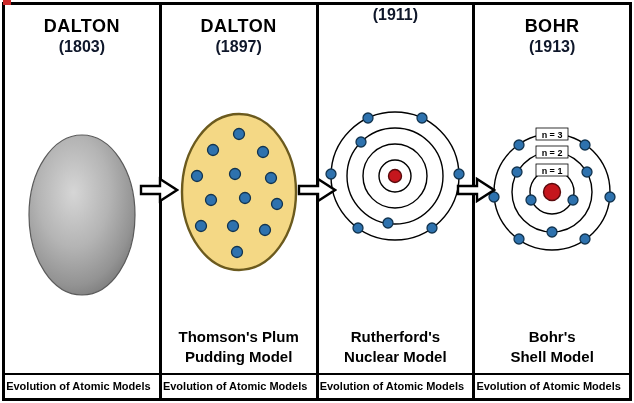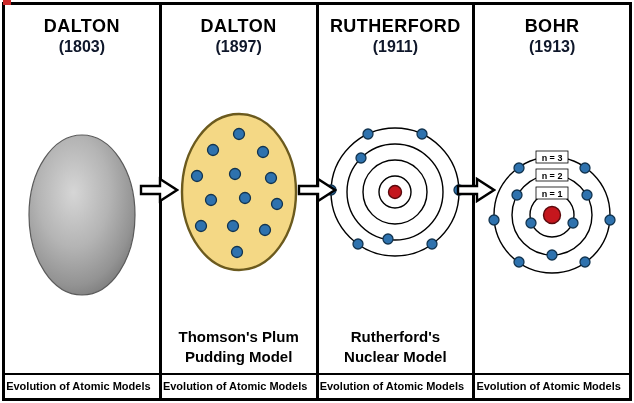--- a/index.html
+++ b/index.html
@@ -141,21 +141,20 @@
             <circle cx="-2" cy="60" r="5.5"></circle>
           </g>
         </svg>
       </div>
       <div class="caption">Thomson's Plum
 Pudding Model</div>
       <div class="panel-footer">Evolution of Atomic Models</div>
     </div>
 
     <div class="panel">
-      <div class="panel-title">RUTHERFORD</div>
       <div class="panel-year">(1911)</div>
       <div class="figure">
         <svg width="150" height="200" viewBox="-75 -100 150 200">
           <g fill="none" stroke="#000000" stroke-width="1.4">
             <circle cx="0" cy="0" r="16"></circle>
             <circle cx="0" cy="0" r="32"></circle>
             <circle cx="0" cy="0" r="48"></circle>
             <circle cx="0" cy="0" r="64"></circle>
           </g>
           <circle cx="0" cy="0" r="6.5" fill="#c5161d" stroke="#5a0a0d" stroke-width="1.4"></circle>
@@ -203,20 +202,22 @@
           <g>
             <rect x="-16" y="-64" width="32" height="12" fill="#ffffff" stroke="#000000" stroke-width="0.8"></rect>
             <text x="0" y="-54.5" text-anchor="middle" font-size="9" font-weight="bold" font-family="Liberation Sans, sans-serif">n = 3</text>
             <rect x="-16" y="-46" width="32" height="12" fill="#ffffff" stroke="#000000" stroke-width="0.8"></rect>
             <text x="0" y="-36.5" text-anchor="middle" font-size="9" font-weight="bold" font-family="Liberation Sans, sans-serif">n = 2</text>
             <rect x="-16" y="-28" width="32" height="12" fill="#ffffff" stroke="#000000" stroke-width="0.8"></rect>
             <text x="0" y="-18.5" text-anchor="middle" font-size="9" font-weight="bold" font-family="Liberation Sans, sans-serif">n = 1</text>
           </g>
         </svg>
       </div>
+      <div class="caption">Bohr's
+Shell Model</div>
       <div class="panel-footer">Evolution of Atomic Models</div>
     </div>
   </div>
 
   <svg class="arrow arrow-1" viewBox="0 0 40 30">
     <polygon points="2,11 21,11 21,4 38,15 21,26 21,19 2,19" fill="#ffffff" stroke="#000000" stroke-width="2.4"></polygon>
   </svg>
   <svg class="arrow arrow-2" viewBox="0 0 40 30">
     <polygon points="2,11 21,11 21,4 38,15 21,26 21,19 2,19" fill="#ffffff" stroke="#000000" stroke-width="2.4"></polygon>
   </svg>

